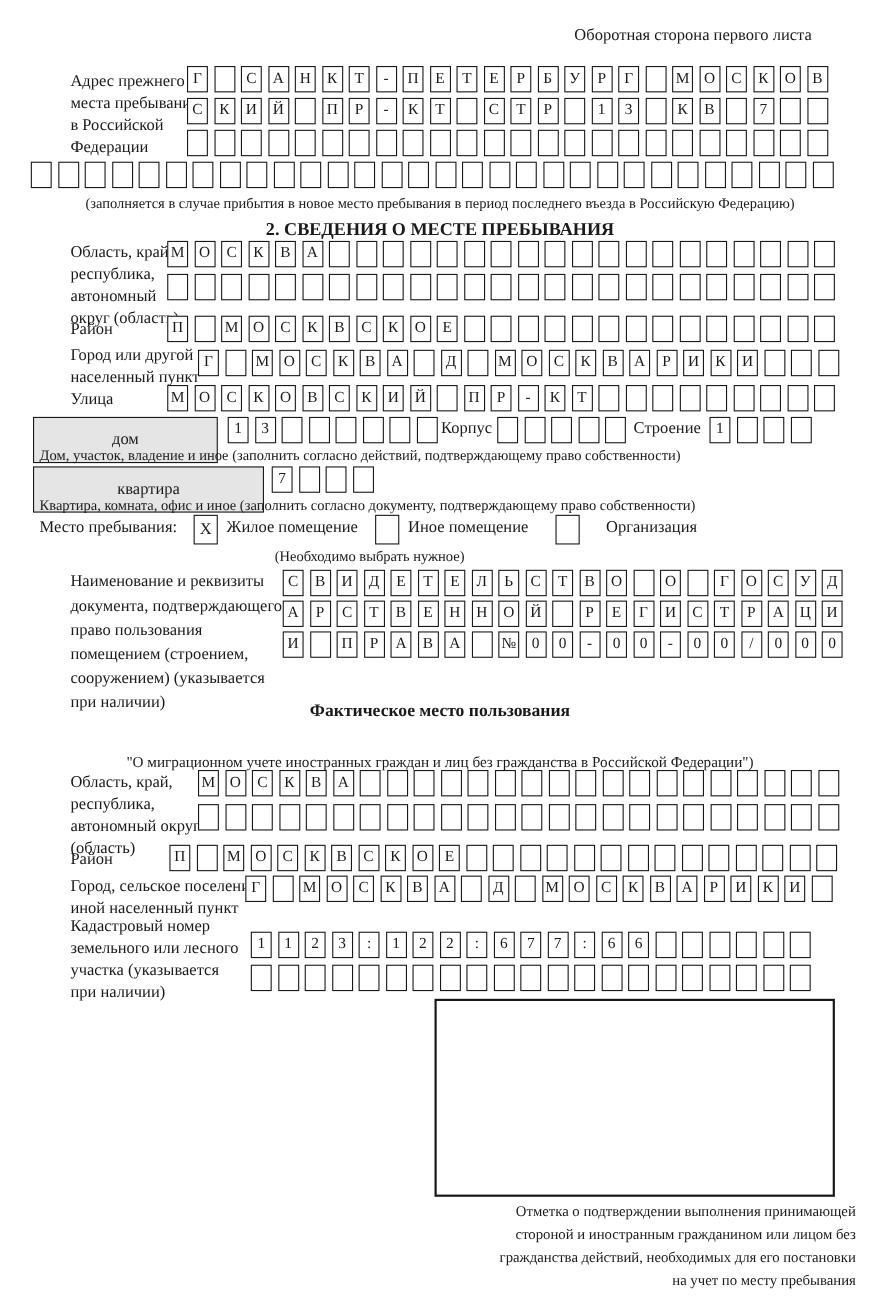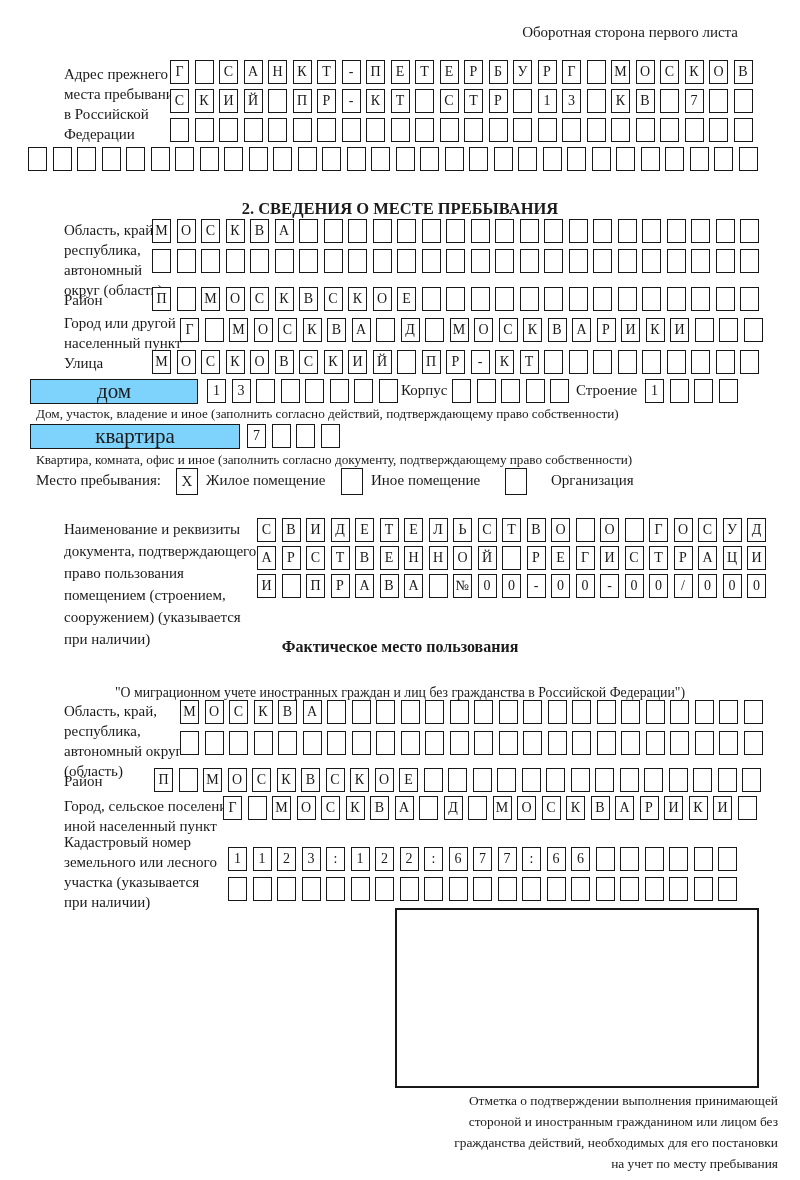--- a/index.html
+++ b/index.html
@@ -5,22 +5,22 @@
   html,body{margin:0;padding:0;background:#ffffff;}
   .page{position:relative;width:800px;height:1180px;background:#fff;color:#1a1a1a;
         font-family:"Liberation Serif", "DejaVu Serif", serif;overflow:hidden;text-decoration:underline;}
   .lbl{position:absolute;font-size:15px;line-height:20px;white-space:pre-line;}
   .note{position:absolute;font-size:13.2px;line-height:17px;}
   .center{left:0;width:800px;text-align:center;}
   .h{position:absolute;left:0;width:800px;text-align:center;font-weight:bold;font-size:16.5px;}
   .cellrow{position:absolute;display:flex;gap:5.5px;}
   .cell{box-sizing:border-box;flex:0 0 19px;width:19px;height:24px;border:1.6px solid #181818;
         display:flex;align-items:center;justify-content:center;font-size:14px;background:#fff;}
-  .widebox{position:absolute;box-sizing:border-box;height:25px;border:1.7px solid #181818;
-        display:flex;align-items:center;justify-content:center;font-size:21px;background:#7dd3fc;}
+  .widebox{position:absolute;box-sizing:border-box;height:42px;border:1.7px solid #181818;
+        display:flex;align-items:center;justify-content:center;font-size:15px;background:#e5e5e5;}
   .chk{position:absolute;box-sizing:border-box;width:22px;height:27px;border:1.7px solid #181818;
         display:flex;align-items:center;justify-content:center;font-size:15px;background:#fff;}
   .ilbl{position:absolute;font-size:15px;white-space:nowrap;}
   .stampbox{position:absolute;border:2px solid #181818;background:#fff;}
   .stampnote{position:absolute;font-size:13.4px;line-height:21px;text-align:right;white-space:pre-line;}
 </style>
 </head>
 <body>
 
 <div class="page">
@@ -134,20 +134,21 @@
       <span class="cell"></span>
       <span class="cell"></span>
       <span class="cell"></span>
       <span class="cell"></span>
       <span class="cell"></span>
       <span class="cell"></span>
       <span class="cell"></span>
       <span class="cell"></span>
       <span class="cell"></span>
     </div>
+  <div class="note center" style="top:176px">(заполняется в случае прибытия в новое место пребывания в период последнего въезда в Российскую Федерацию)</div>
 
   <div class="h" style="top:199px">2. СВЕДЕНИЯ О МЕСТЕ ПРЕБЫВАНИЯ</div>
 
   <div class="lbl" style="left:64px;top:220px;width:130px">Область, край,
 республика,
 автономный
 округ (область)</div>
   <div class="cellrow" style="left:152px;top:219px">
       <span class="cell">М</span>
       <span class="cell">О</span>
@@ -327,20 +328,21 @@
     </div>
   <div class="note" style="left:36px;top:451px">Квартира, комната, офис и иное (заполнить согласно документу, подтверждающему право собственности)</div>
 
   <div class="ilbl" style="left:36px;top:472px">Место пребывания:</div>
   <div class="chk" style="left:176px;top:468px">X</div>
   <div class="ilbl" style="left:206px;top:472px">Жилое помещение</div>
   <div class="chk" style="left:341px;top:468px"></div>
   <div class="ilbl" style="left:371px;top:472px">Иное помещение</div>
   <div class="chk" style="left:505px;top:468px"></div>
   <div class="ilbl" style="left:551px;top:472px">Организация</div>
+  <div class="note" style="left:166px;top:497px;width:340px;text-align:center">(Необходимо выбрать нужное)</div>
 
   <div class="lbl" style="left:64px;top:518px;width:235px;line-height:22px">Наименование и реквизиты
 документа, подтверждающего
 право пользования
 помещением (строением,
 сооружением) (указывается
 при наличии)</div>
   <div class="cellrow" style="left:257px;top:518px">
       <span class="cell">С</span>
       <span class="cell">В</span>

